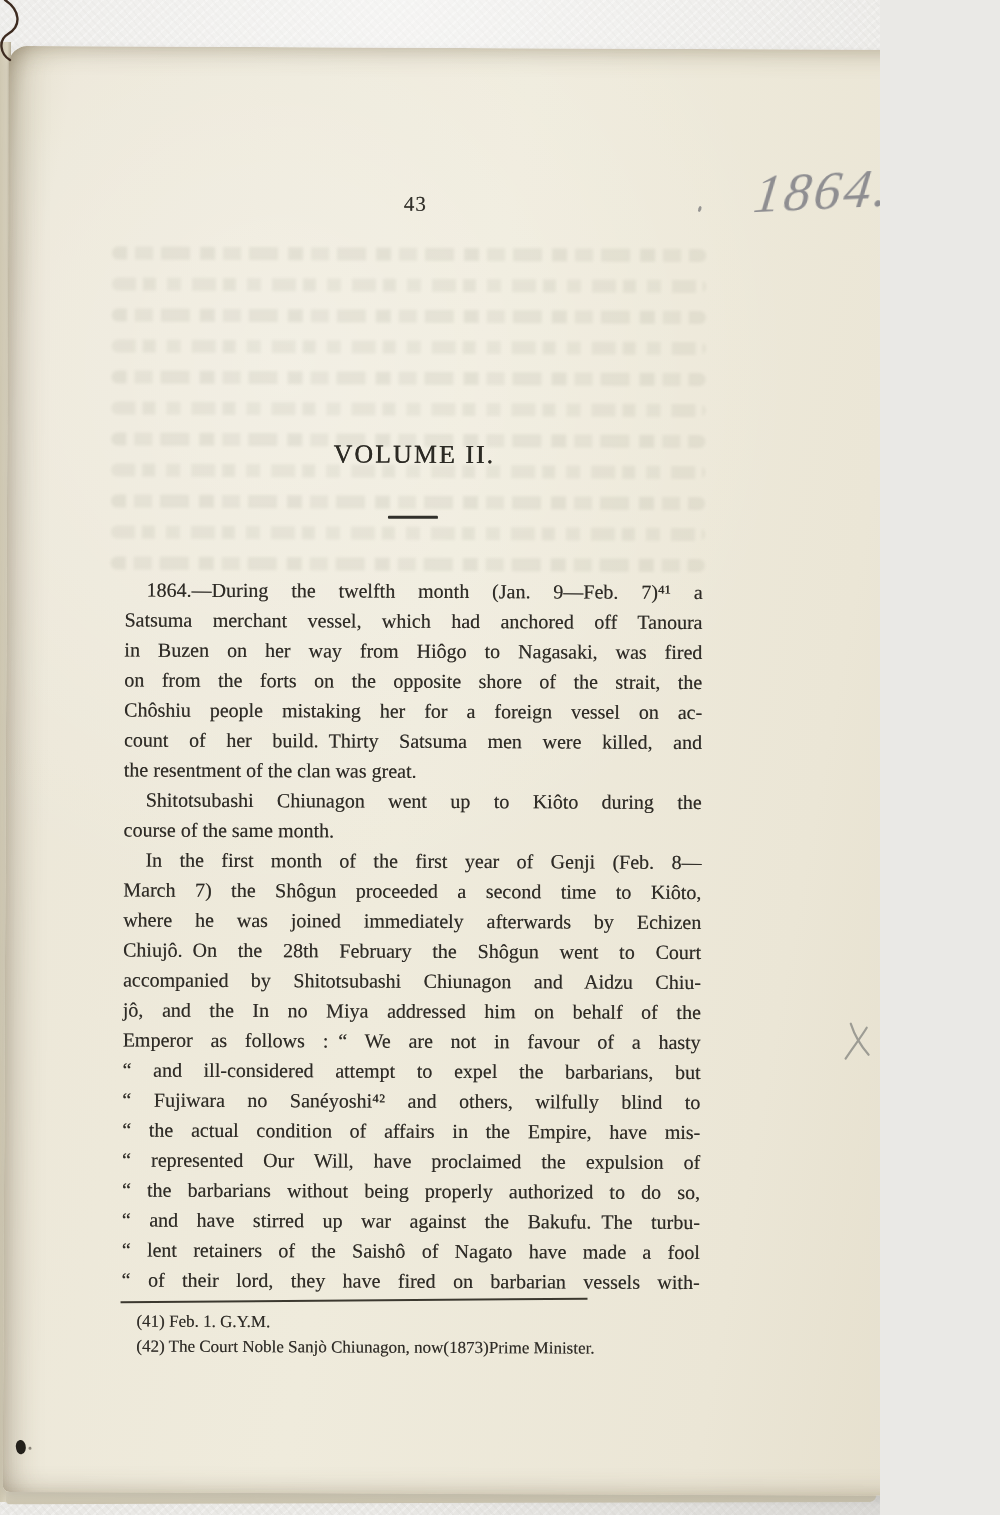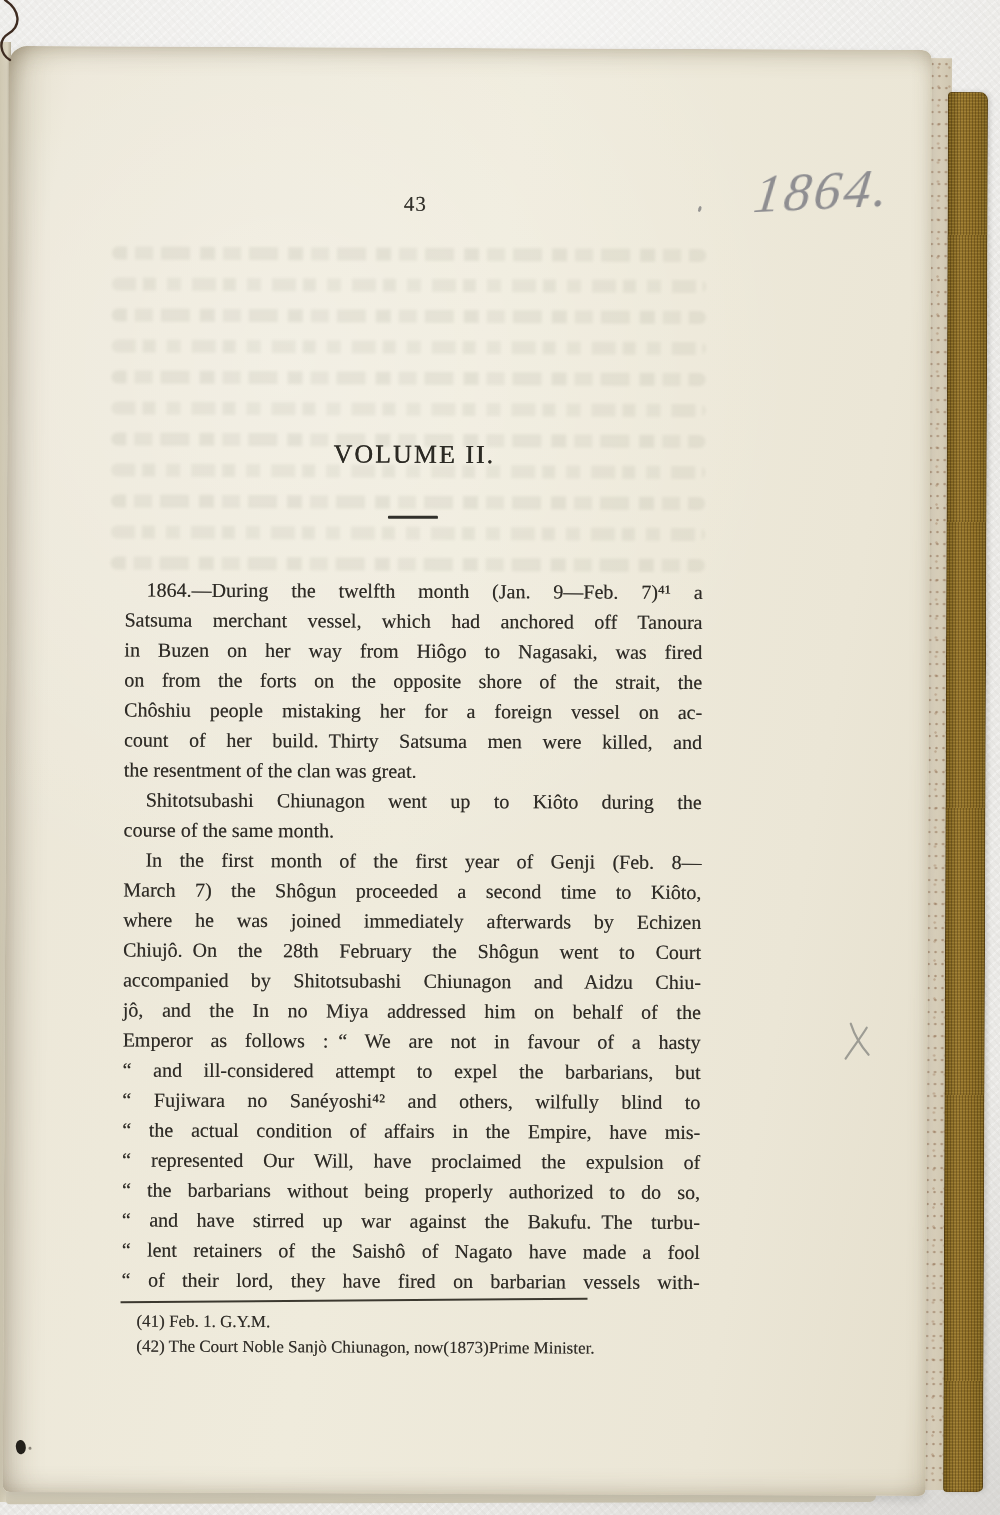--- a/index.html
+++ b/index.html
@@ -1,21 +1,21 @@
 <!DOCTYPE html>
 <html><head>
 <meta charset="utf-8">
 <style>
   html, body { margin:0; padding:0; }
   body {
     width:1000px; height:1515px; overflow:hidden;
     background:#eae9e6;
     font-family:"Liberation Serif","DejaVu Serif",serif;
   }
-  .photo { position:relative; width:1000px; height:1515px; overflow:hidden; }
+  .photo { position:relative; width:880px; height:1515px; overflow:hidden; }
 
   
   .backdrop {
     position:absolute; inset:0;
     background:
       radial-gradient(120% 55% at 45% 0%, rgba(255,255,255,.55), transparent 60%),
       radial-gradient(90% 45% at 100% 100%, rgba(196,194,190,.45), transparent 65%),
       repeating-linear-gradient(48deg, rgba(213,211,207,.22) 0 2px, transparent 2px 6px),
       repeating-linear-gradient(-42deg, rgba(255,255,255,.28) 0 2px, transparent 2px 7px),
       #eae9e6;

